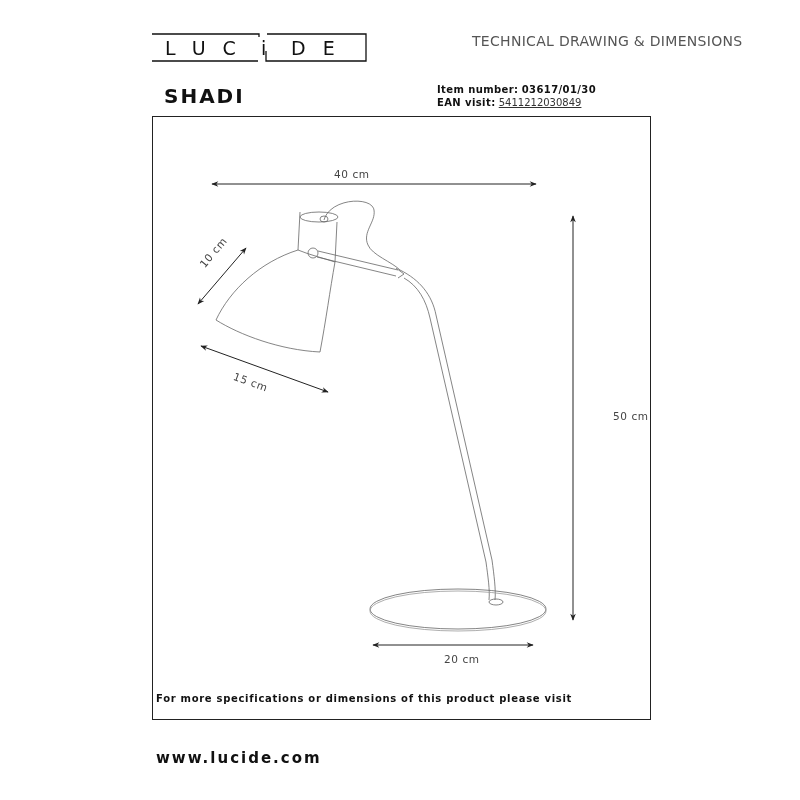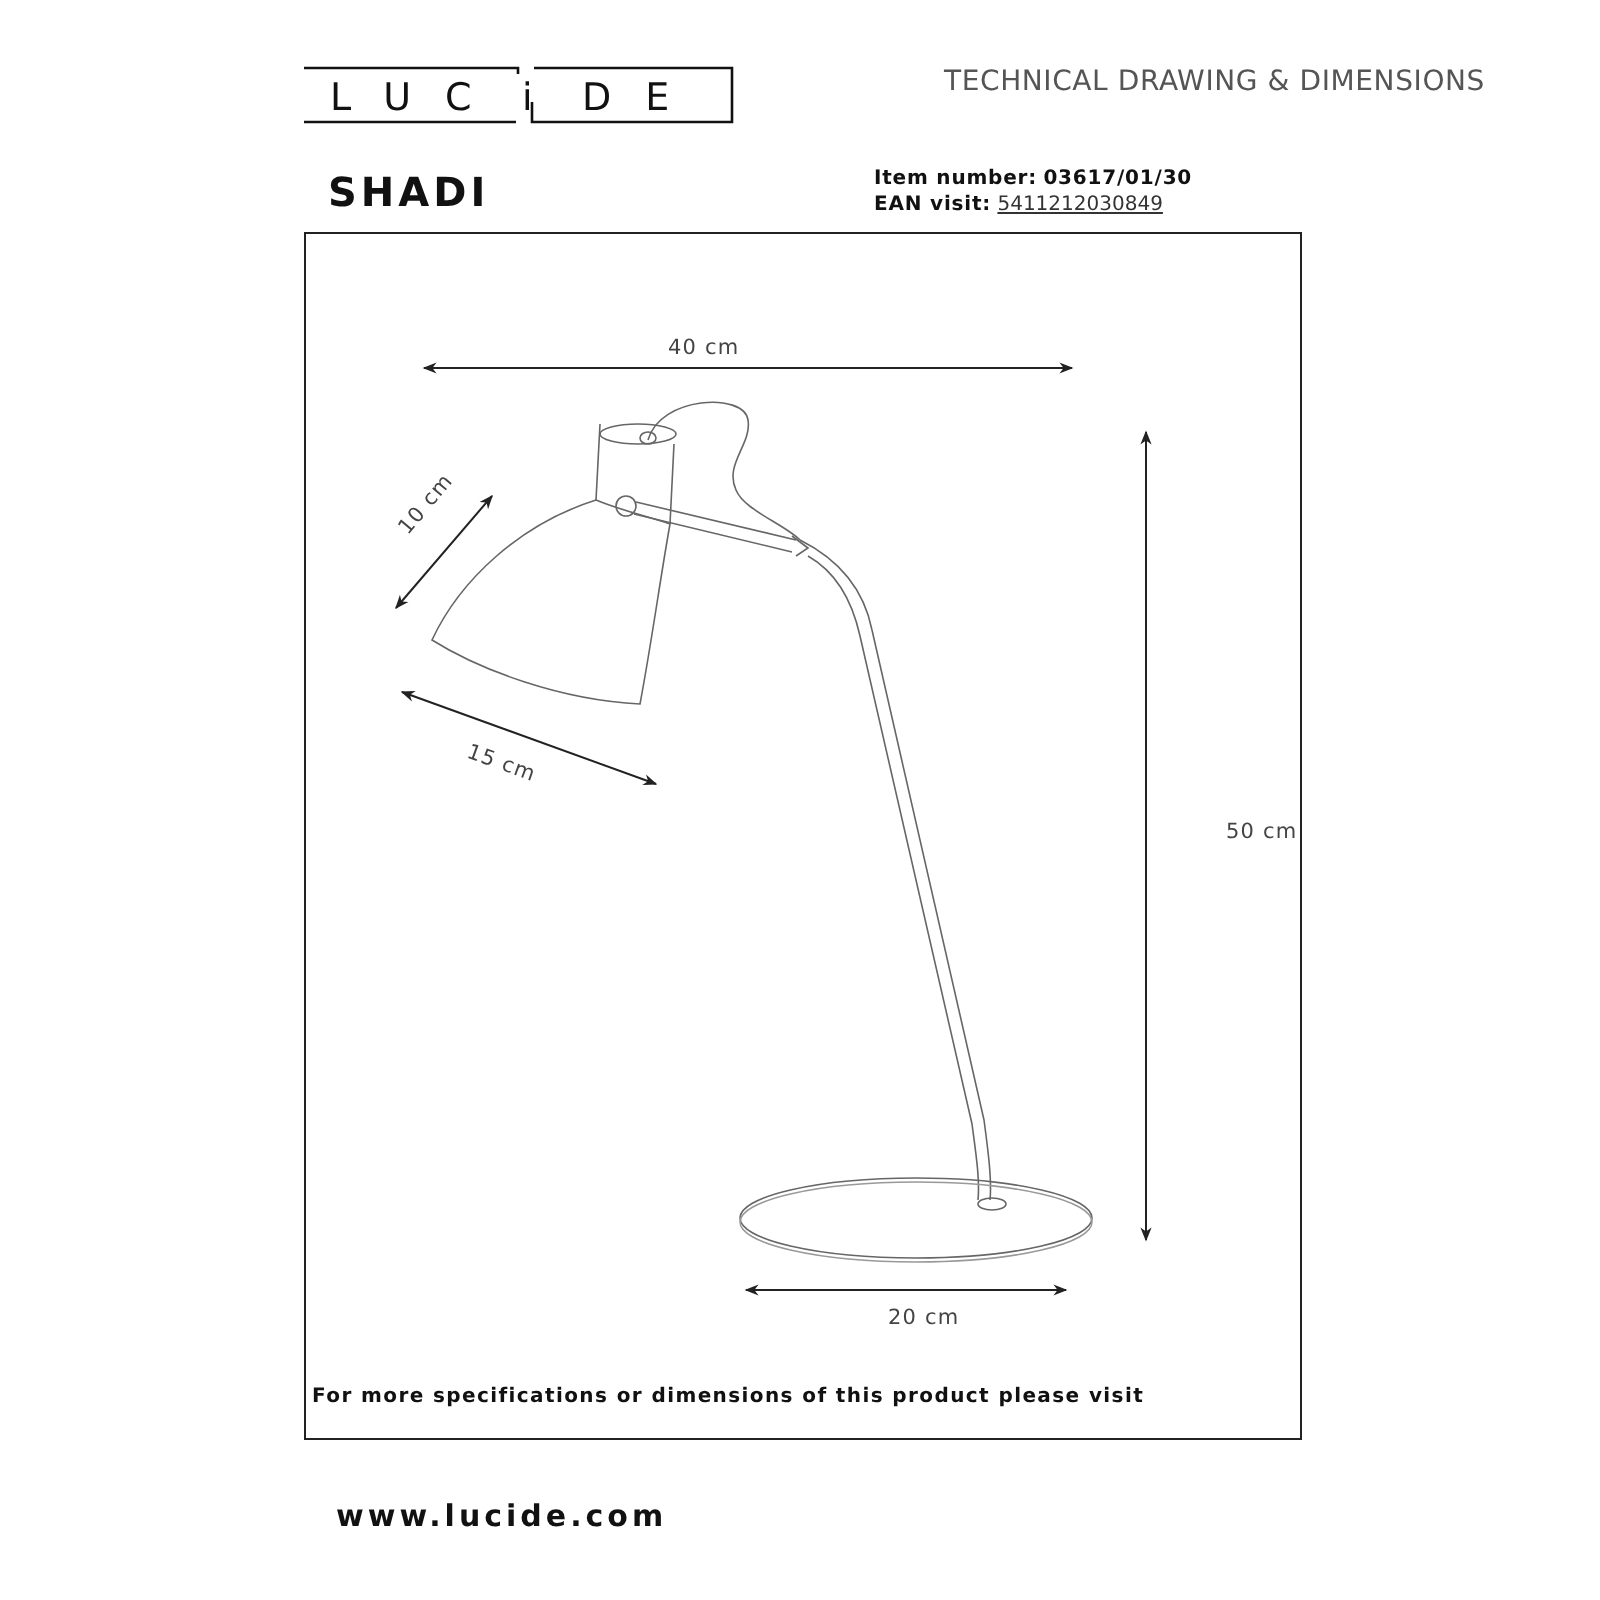--- a/index.html
+++ b/index.html
@@ -8,21 +8,21 @@
   .logo svg { display:block; }
   .header-right { position:absolute; left:472px; top:33px; font-size:14px; letter-spacing:0.3px; color:#555; }
   .product-name { position:absolute; left:164px; top:84px; font-size:20px; font-weight:bold; letter-spacing:2px; color:#111; }
   .meta { position:absolute; left:393px; top:83px; font-size:10px; line-height:13px; color:#111;margin-left:44px; }
   .meta b { font-weight:bold; letter-spacing:0.4px; }
   .meta .val { color:#333;text-decoration:underline; }
   .frame { position:absolute; left:152px; top:116px; width:499px; height:604px; border:1.2px solid #222; box-sizing:border-box; }
   .drawing { position:absolute; left:0; top:0; width:800px; height:800px; }
   .dim-label { position:absolute; font-size:10.5px; color:#444; letter-spacing:0.6px; white-space:nowrap; }
   .footer-line { position:absolute; left:156px; top:693px; font-size:10px; font-weight:bold; letter-spacing:0.7px; color:#111; }
-  .footer-url { position:absolute; left:156px; top:749px; font-size:15px; font-weight:bold; letter-spacing:2px; color:#111;margin-left:12px; }
+  .footer-url { position:absolute; left:156px; top:749px; font-size:15px; font-weight:bold; letter-spacing:2px; color:#111; }
 </style>
 </head>
 <body>
 
 <div class="logo">
   <svg width="216" height="29" viewBox="0 0 216 29">
 
     <path d="M1 1 H108 V4 M116 1 H215 V28 H115 V18 M107 28 H1 Z" fill="none" stroke="#111" stroke-width="1.3"></path>
     <text x="14" y="22" font-family="DejaVu Sans, sans-serif" font-size="19" letter-spacing="17" fill="#111" font-weight="normal">LUC</text>
     <text x="110" y="22" font-family="DejaVu Sans, sans-serif" font-size="19" fill="#111">i</text>

